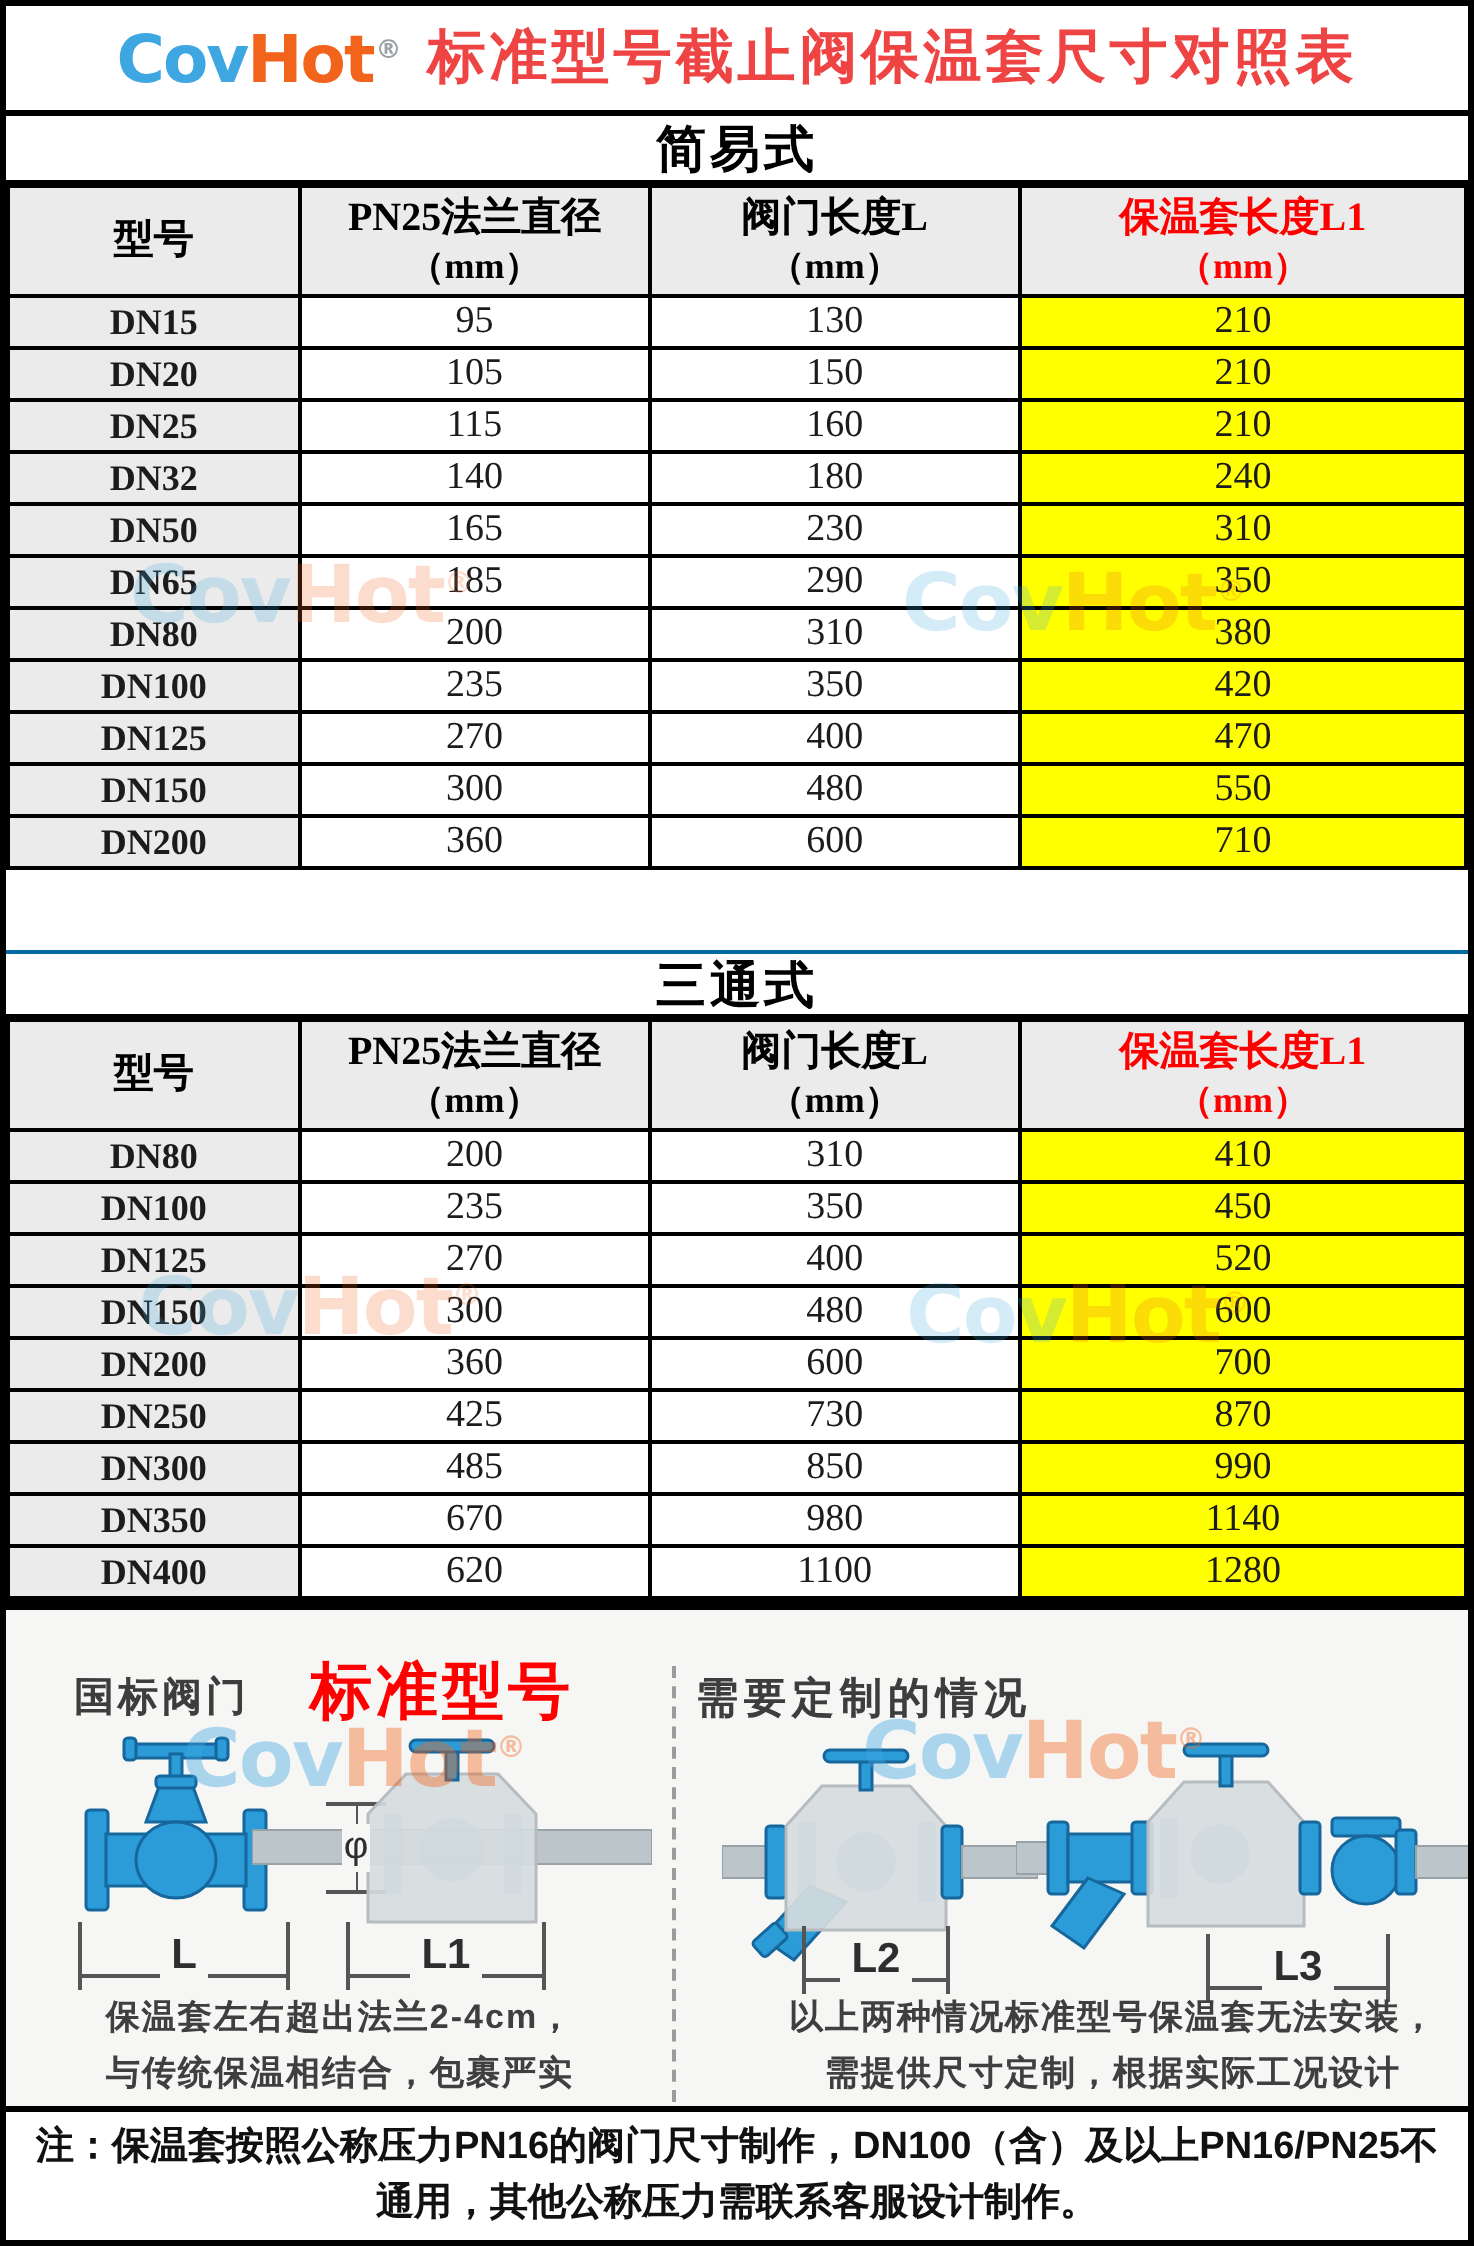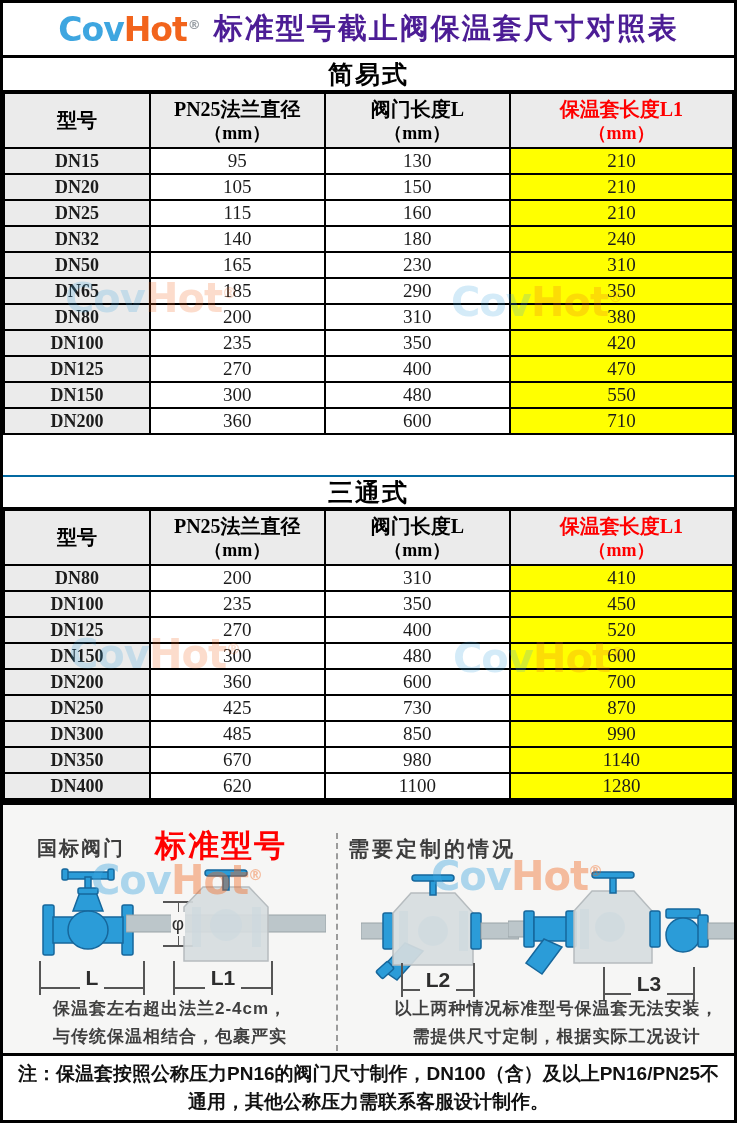--- a/index.html
+++ b/index.html
@@ -11,21 +11,21 @@
   .page{position:relative;width:737px;height:1123px;margin:0 auto;background:#fff;
         border:3px solid #000;overflow:hidden;}
 
   
   .titlebar{height:55px;display:flex;align-items:center;justify-content:center;gap:14px;
             border-bottom:3px solid #000;background:#fff;}
   .logo{font-family:"DejaVu Sans","Liberation Sans",sans-serif;font-weight:bold;
         font-size:33px;letter-spacing:-1px;white-space:nowrap;}
   .logo .cov{color:var(--blue);} .logo .hot{color:var(--orange);}
   .logo .reg{font-size:13px;color:#9aa0a6;vertical-align:super;margin-left:1px;}
-  .page-title{font-size:29px;font-weight:bold;color:#4c1d95;letter-spacing:2px;}
+  .page-title{font-size:29px;font-weight:bold;color:#ef4444;letter-spacing:2px;}
 
   
   .section-bar{height:34px;display:flex;align-items:center;justify-content:center;
                font-size:25px;font-weight:bold;letter-spacing:2px;background:#fff;
                border-bottom:2px solid #000;}
   .section-bar.mid{border-top:2px solid #0369a1;margin-top:40px;}
 
   
   table{width:100%;border-collapse:collapse;table-layout:fixed;}
   col.c0{width:20%;} col.c1{width:24%;} col.c2{width:25.4%;} col.c3{width:30.6%;}

